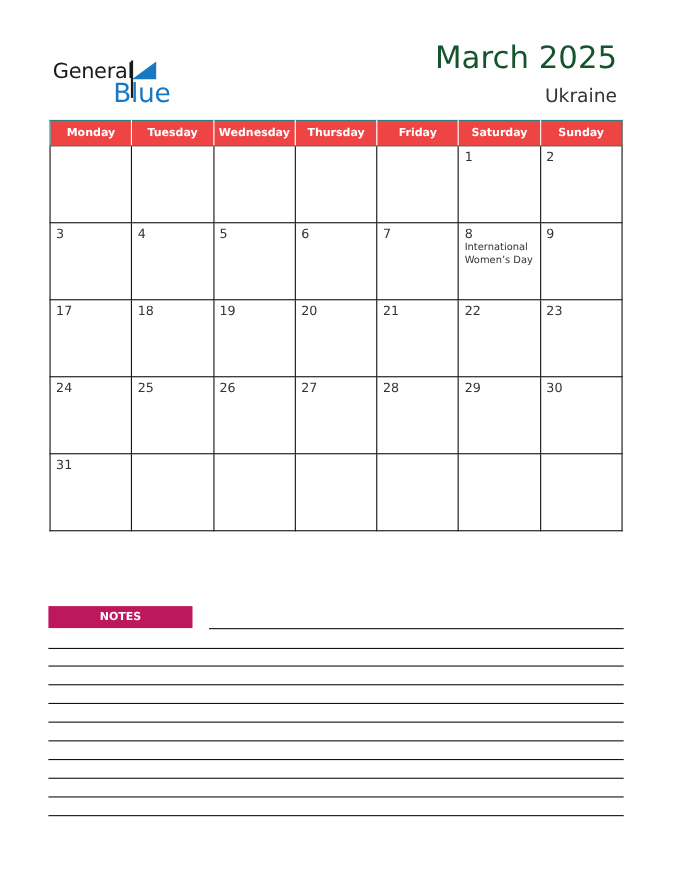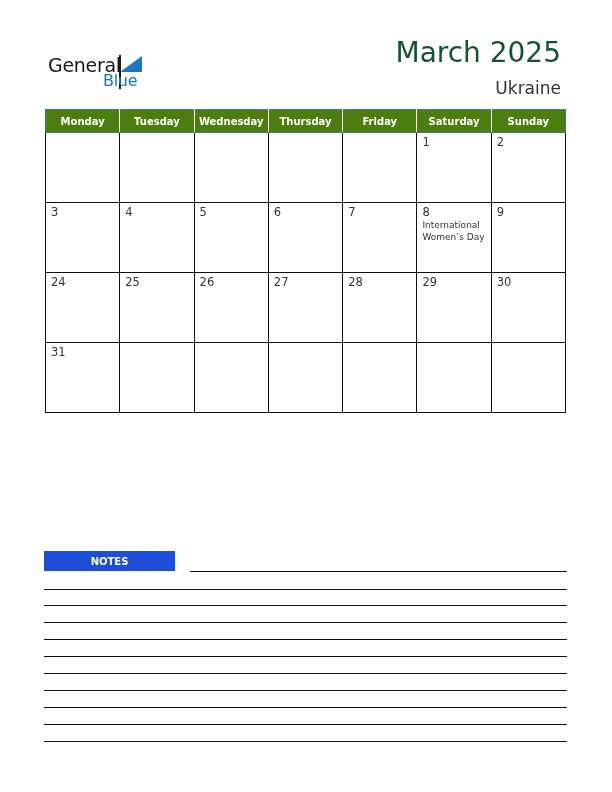--- a/index.html
+++ b/index.html
@@ -1,33 +1,33 @@
 <!DOCTYPE html>
 <html><head>
 <meta charset="utf-8">
 <style>
   html, body { margin:0; padding:0; background:#ffffff; }
   body { width:612px; height:792px; position:relative; overflow:hidden;
          font-family:"DejaVu Sans", sans-serif; color:#222; }
   .logo { position:absolute; left:48px; top:52px; width:100px; height:40px; }
   .logo .general { position:absolute; left:0; top:2px; font-size:19px; color:#1a1a1a; letter-spacing:-0.3px; }
-  .logo .blue { position:absolute; left:55px; top:19px; font-size:16px; color:#1a78c2; letter-spacing:-0.3px; }
+  .logo .blue { position:absolute; left:55px; top:19px; font-size:24px; color:#1a78c2; letter-spacing:-0.3px; }
   .logo .tri { position:absolute; left:72px; top:4px; width:0; height:0;
                border-bottom:16px solid #1a78c2; border-left:22px solid transparent; }
   .logo .bar { position:absolute; left:71px; top:3px; width:2px; height:34px; background:#1a1a1a; }
   .title { position:absolute; right:51px; top:36px; font-size:28px; color:#14532d; font-weight:normal; }
   .country { position:absolute; right:51px; top:78px; font-size:17px; color:#333;margin-left:21px; }
   table.cal { position:absolute; left:45px; top:109px; width:521px; border-collapse:collapse; table-layout:fixed; }
-  table.cal th { background:#4d7c0f; color:#ffffff; font-size:10px; font-weight:bold; height:22px;
+  table.cal th { background:#ef4444; color:#ffffff; font-size:10px; font-weight:bold; height:22px;
                  border:1px solid #2e7f7f; border-right:1px solid #ffffff; padding:0; text-align:center; }
   table.cal th:last-child { border-right:1px solid #2e7f7f;margin-left:32px; }
   table.cal td { border:1px solid #111; height:65px; vertical-align:top; padding:2px 5px; }
   .daynum { font-size:11.5px; color:#333; line-height:14px; display:block; }
   .event { font-size:9px; color:#333; line-height:12px; display:block; }
-  .notes-label { position:absolute; left:44px; top:551px; width:131px; height:20px; background:#1d4ed8;
+  .notes-label { position:absolute; left:44px; top:551px; width:131px; height:20px; background:#be185d;
                  color:#fff; font-size:10px; font-weight:bold; text-align:center; line-height:21px; }
   .line { position:absolute; height:1px; background:#111; }
 </style>
 </head>
 <body>
 
 <div class="logo">
   <span class="general">General</span>
   <span class="bar"></span>
   <span class="tri"></span>
@@ -92,20 +92,43 @@
       <td>
           <span class="daynum">8</span>
           <span class="event">International Women’s Day</span>
         </td>
       <td>
           <span class="daynum">9</span>
         </td>
     </tr>
     <tr>
       <td>
+          <span class="daynum">17</span>
+        </td>
+      <td>
+          <span class="daynum">18</span>
+        </td>
+      <td>
+          <span class="daynum">19</span>
+        </td>
+      <td>
+          <span class="daynum">20</span>
+        </td>
+      <td>
+          <span class="daynum">21</span>
+        </td>
+      <td>
+          <span class="daynum">22</span>
+        </td>
+      <td>
+          <span class="daynum">23</span>
+        </td>
+    </tr>
+    <tr>
+      <td>
           <span class="daynum">24</span>
         </td>
       <td>
           <span class="daynum">25</span>
         </td>
       <td>
           <span class="daynum">26</span>
         </td>
       <td>
           <span class="daynum">27</span>

